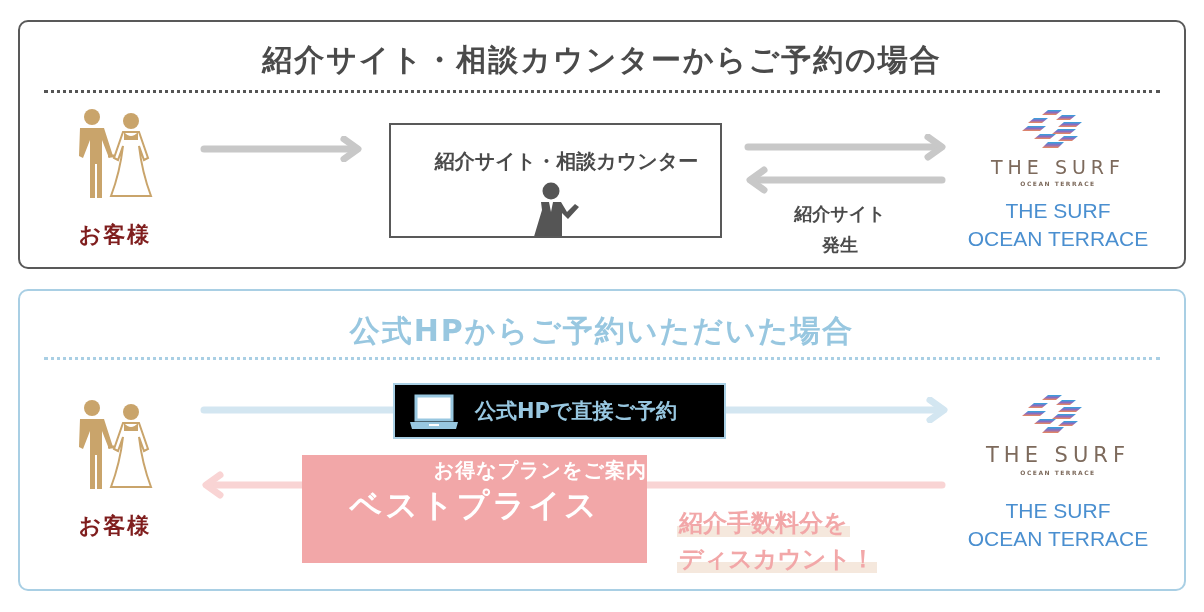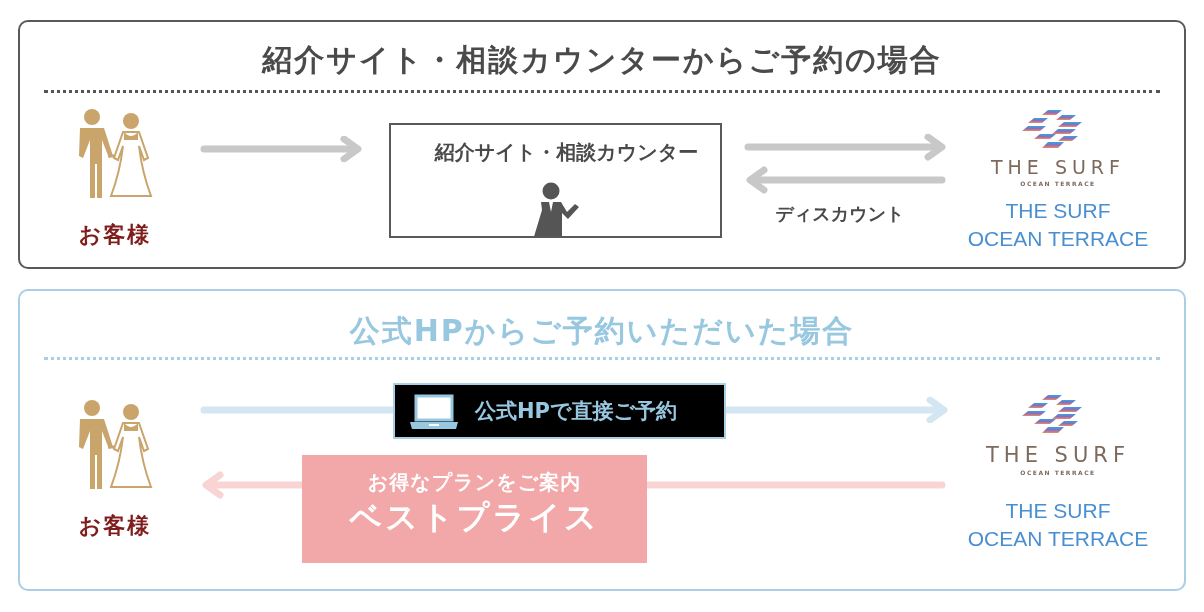--- a/index.html
+++ b/index.html
@@ -11,30 +11,30 @@
   .title { position: absolute; left: 0; width: 100%; text-align: center; font-weight: bold; letter-spacing: 2px; }
   .title-top { top: 18px; font-size: 30px; color: #4a4a4a; }
   .title-bottom { top: 20px; font-size: 30px; color: #98c7e0; }
   .dots { position: absolute; left: 24px; right: 24px; height: 0; }
   .dots-top { top: 68px; border-top: 3px dotted #555; }
   .dots-bottom { top: 66px; border-top: 3px dotted #a9cfe4; }
   .couple { position: absolute; width: 96px; height: 100px; }
   .cust-label { position: absolute; width: 100px; text-align: center; font-size: 22px; font-weight: bold; color: #7f1d1d; letter-spacing: 2px; }
   .abs { position: absolute; }
   .center-box { position: absolute; left: 369px; top: 101px; width: 333px; height: 115px; border: 2px solid #595959; background: #fff; overflow: hidden; }
-  .center-box .lbl { position: absolute; top: 14px; width: 100%; text-align: center; font-size: 20px; font-weight: bold; color: #4a4a4a; padding-left: 22px; }
+  .center-box .lbl { position: absolute; top: 23px; width: 100%; text-align: center; font-size: 20px; font-weight: bold; color: #4a4a4a; padding-left: 22px; }
   .fee-label { position: absolute; left: 720px; top: 176px; width: 200px; text-align: center; font-size: 18px; font-weight: bold; color: #4a4a4a; line-height: 31px; }
   .logo { position: absolute; width: 200px; text-align: center; }
   .logo .brand { font-family: "DejaVu Sans", sans-serif; font-size: 19px; color: #7d6a5c; letter-spacing: 5px; }
   .logo .sub { font-size: 6px; color: #7d6a5c; letter-spacing: 1.5px; font-weight: bold; margin-top: 2px; }
   .logo-name { position: absolute; width: 220px; text-align: center; font-size: 21px; color: #4a8fd0; line-height: 28px; font-family: "Liberation Sans", sans-serif; }
   .hp-box { position: absolute; left: 373px; top: 92px; width: 333px; height: 56px; border: 2px solid #a9cfe4; background: #000000; }
   .hp-box .lbl { position: absolute; left: 80px; top: 12px; font-size: 21px; color: #98c7e0; font-weight: bold; }
   .best-box { position: absolute; left: 282px; top: 164px; width: 345px; height: 108px; background: #f2a7a8; color: #fff; text-align: center; }
-  .best-box .l1 { margin-top: 14px; font-size: 20px; font-weight: bold; letter-spacing: 1px; }
+  .best-box .l1 { margin-top: 2px; font-size: 20px; font-weight: bold; letter-spacing: 1px; text-align: right; }
   .best-box .l2 { font-size: 32px; font-weight: bold; letter-spacing: 3px; }
   .discount { position: absolute; left: 657px; top: 214px; font-size: 24px; color: #f2a7a8; font-weight: bold; line-height: 36px; }
   .discount span { background: linear-gradient(to bottom, transparent 62%, #f5e8dd 62%); padding: 0 2px; }
 </style>
 </head>
 <body>
 
 <div class="panel panel-top">
   <div class="title title-top">紹介サイト・相談カウンターからご予約の場合</div>
   <div class="dots dots-top"></div>
@@ -65,21 +65,22 @@
     </svg>
   </div>
 
   <svg class="abs" style="left:724px; top:112px;" width="204" height="60">
     <line x1="4" y1="13" x2="196" y2="13" stroke="#c8c8c8" stroke-width="7" stroke-linecap="round"></line>
     <polyline points="184,3 198,13 184,23" fill="none" stroke="#c8c8c8" stroke-width="7" stroke-linecap="round" stroke-linejoin="round"></polyline>
     <line x1="8" y1="46" x2="198" y2="46" stroke="#c8c8c8" stroke-width="7" stroke-linecap="round"></line>
     <polyline points="20,36 6,46 20,56" fill="none" stroke="#c8c8c8" stroke-width="7" stroke-linecap="round" stroke-linejoin="round"></polyline>
   </svg>
   <div class="fee-label">
-    <div>ディスカウント</div>
+    <div>紹介サイト</div>
+    <div>発生</div>
   </div>
 
   <div class="logo" style="left:938px; top:86px;">
     <svg width="80" height="44" viewBox="0 0 80 44">
       <defs>
         <linearGradient id="wg1" x1="0" y1="0" x2="0" y2="1">
           <stop offset="0" stop-color="#2fa6e0"></stop>
             <stop offset="0.5" stop-color="#8a6cc0"></stop>
             <stop offset="1" stop-color="#f08a5a"></stop>
         </linearGradient>
@@ -138,20 +139,24 @@
   <svg class="abs" style="left:180px; top:180px;" width="750" height="28">
     <line x1="8" y1="14" x2="742" y2="14" stroke="#f9d4d4" stroke-width="7" stroke-linecap="round"></line>
     <polyline points="20,4 6,14 20,24" fill="none" stroke="#f9d4d4" stroke-width="7" stroke-linecap="round" stroke-linejoin="round"></polyline>
   </svg>
 
   <div class="best-box">
     <div class="l1">お得なプランをご案内</div>
     <div class="l2">ベストプライス</div>
   </div>
 
+  <div class="discount">
+    <div><span>紹介手数料分を</span></div>
+    <div><span>ディスカウント！</span></div>
+  </div>
 
   <div class="logo" style="left:938px; top:100px;">
     <svg width="80" height="48" viewBox="0 0 80 44">
       <defs>
         <linearGradient id="wg2" x1="0" y1="0" x2="0" y2="1">
           <stop offset="0" stop-color="#2fa6e0"></stop>
             <stop offset="0.5" stop-color="#8a6cc0"></stop>
             <stop offset="1" stop-color="#f08a5a"></stop>
         </linearGradient>
       </defs>

